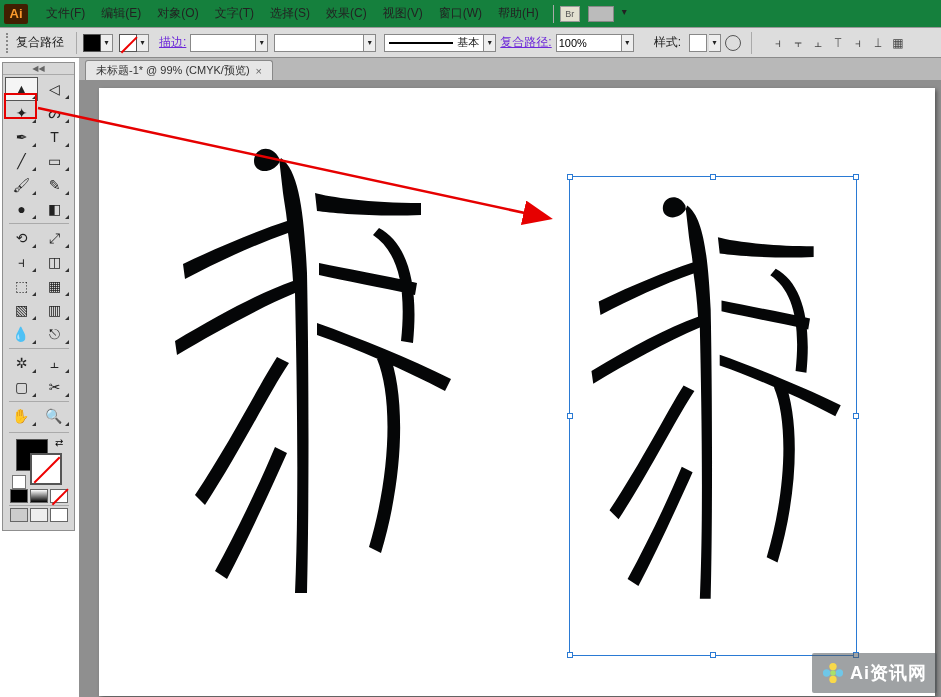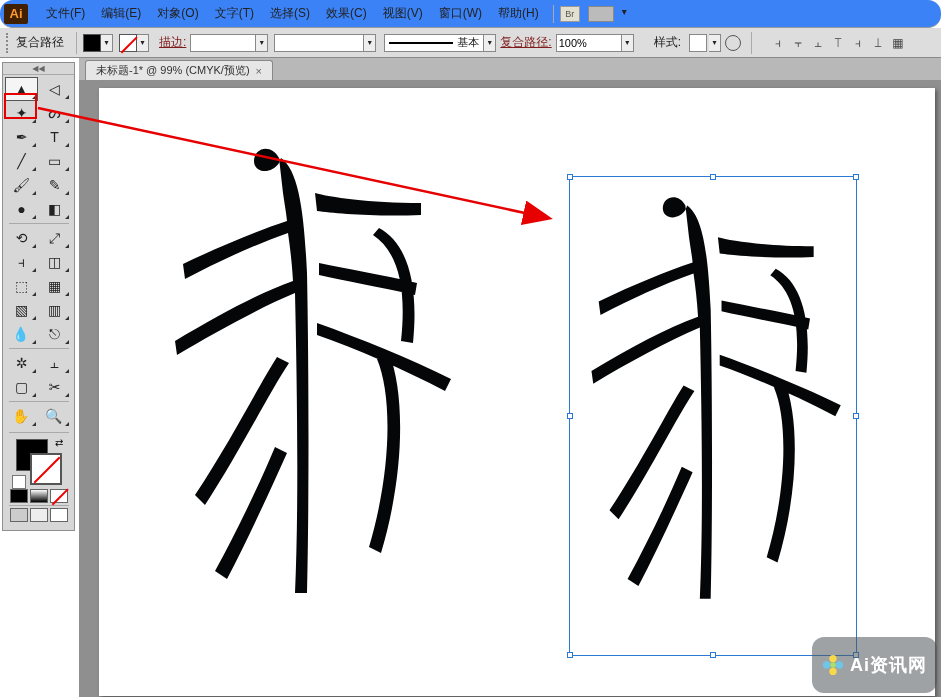--- a/index.html
+++ b/index.html
@@ -1,19 +1,19 @@
 <!DOCTYPE html>
 <html><head>
 <meta charset="utf-8">
 <style>
 * { margin:0; padding:0; box-sizing:border-box; font-family:"Microsoft YaHei",Arial,sans-serif; }
 body { width:941px; height:697px; background:#fff; overflow:hidden; position:relative; }
 
 
-.menubar { height:28px; background:#3b82f6; border-bottom:1px solid #999; display:flex; align-items:center; padding:0 4px; font-size:12px; color:#222;border-radius:13px; }
+.menubar { height:28px; background:#15803d; border-bottom:1px solid #999; display:flex; align-items:center; padding:0 4px; font-size:12px; color:#222; }
 .ai-logo { width:24px; height:20px; background:#411f01; color:#fb9a2d; font-weight:bold; font-size:13px; display:flex; align-items:center; justify-content:center; border-radius:2px; margin-right:10px; }
 .menu-item { padding:0 8px; cursor:default; }
 .menu-sep { width:1px; height:18px; background:#aaa; margin:0 6px; }
 .br-badge { width:20px; height:16px; background:#e2e0d0; border:1px solid #999; font-size:9px; display:flex; align-items:center; justify-content:center; color:#555; }
 .layout-btn { width:26px; height:16px; margin-left:8px; background:#bbb; border:1px solid #888; position:relative; }
 .layout-btn::after{content:'▾';position:absolute;right:-14px;top:-1px;font-size:10px;}
 
 
 .ctrl { height:30px; background:#ddd; border-bottom:1px solid #8a8a8a; display:flex; align-items:center; padding:0 6px; font-size:12px; color:#222; }
 .ctrl .grip { width:4px; height:20px; border-left:2px dotted #888; margin-right:6px; }
@@ -22,21 +22,21 @@
 .sw { width:18px; height:18px; border:1px solid #555; }
 .sw.black{background:#000;}
 .sw.nostroke{background:#fff;position:relative;}
 .sw.nostroke::after{content:'';position:absolute;left:-2px;top:9px;width:22px;height:1.5px;background:#e00;transform:rotate(-45deg);}
 .dd { width:12px; height:18px; border:1px solid #888; border-left:none; background:#eee; display:flex; align-items:center; justify-content:center; font-size:8px; }
 .num-field { width:66px; height:18px; border:1px solid #888; background:#fff; display:flex; align-items:center; }
 .num-field input{width:100%;border:none;font-size:11px;padding:0 2px;}
 .wide-field{width:90px;}
 .stroke-preview { width:100px; height:18px; border:1px solid #888; background:#fff; display:flex; align-items:center; padding:0 4px; font-size:11px; justify-content:center;}
 .stroke-preview .line{flex:1;height:2px;background:#000;margin-right:4px;}
-.txt-blue{color:#7f1d1d;text-decoration:underline;margin:12px 4px;}
+.txt-blue{color:#6d28d9;text-decoration:underline;margin:12px 4px;}
 .tiny-sw{width:18px;height:18px;border:1px solid #888;background:#fff;margin:0 2px;}
 .ctrl .sep{width:1px;height:22px;background:#aaa;margin:0 6px;}
 .round-icon{width:16px;height:16px;border-radius:50%;border:1px solid #555;margin:0 4px;}
 .align-icons{display:flex;gap:4px;margin-left:12px;}
 .align-icons .ai{width:16px;height:16px;display:flex;align-items:center;justify-content:center;font-size:12px;color:#444;}
 
 
 .tabbar { position:absolute; left:79px; top:58px; right:0; height:22px; background:#b8b8b8; display:flex; align-items:flex-end; padding-left:6px;}
 .tab { height:20px; background:#e6e6e6; border:1px solid #888; border-bottom:none; border-radius:3px 3px 0 0; padding:8px 10px; font-size:11px; display:flex; align-items:center; color:#333;}
 .tab .close{margin-left:6px;font-size:11px;color:#666;}
@@ -68,21 +68,21 @@
 
 .canvas-area{position:absolute;left:79px;top:80px;right:0;bottom:0;background:#8f8f8f;}
 .artboard{position:absolute;left:20px;top:8px;width:836px;height:608px;background:#fff;box-shadow:2px 2px 4px rgba(0,0,0,.4);}
 .arrow-svg{position:absolute;left:0;top:0;pointer-events:none;z-index:6;}
 
 .plant{position:absolute;fill:#050607;}
 
 .selbox{position:absolute;border:1px solid #2a7ad4;}
 .handle{position:absolute;width:6px;height:6px;background:#fff;border:1px solid #2a7ad4;}
 
-.watermark{position:absolute;right:4px;bottom:4px;display:flex;align-items:center;background:rgba(80,85,90,.55);padding:16px 10px;border-radius:12px;}
+.watermark{position:absolute;right:4px;bottom:4px;display:flex;align-items:center;background:rgba(80,85,90,.55);padding:8px 10px;border-radius:2px;}
 .watermark .flower{width:22px;height:22px;margin-right:6px;}
 .watermark span{font-size:18px;font-weight:bold;color:#fff;letter-spacing:1px;}
 </style>
 </head>
 <body>
 
 <div class="menubar">
   <div class="ai-logo">Ai</div>
   <div class="menu-item">文件(F)</div>
   <div class="menu-item">编辑(E)</div>

